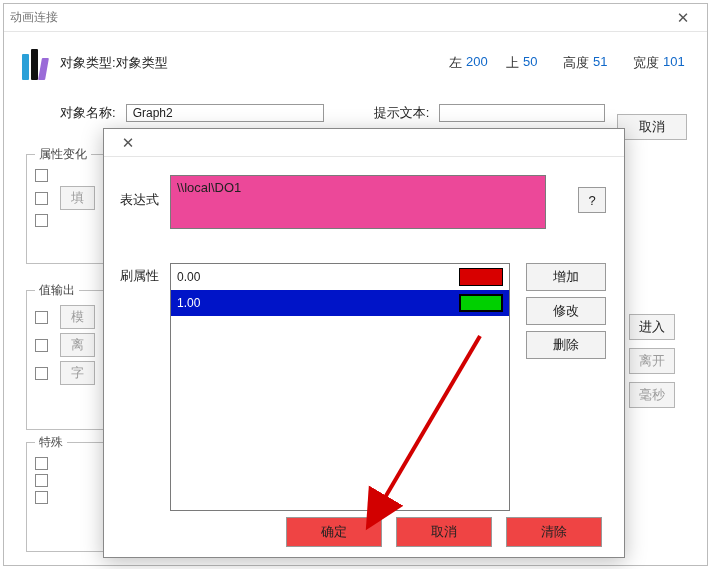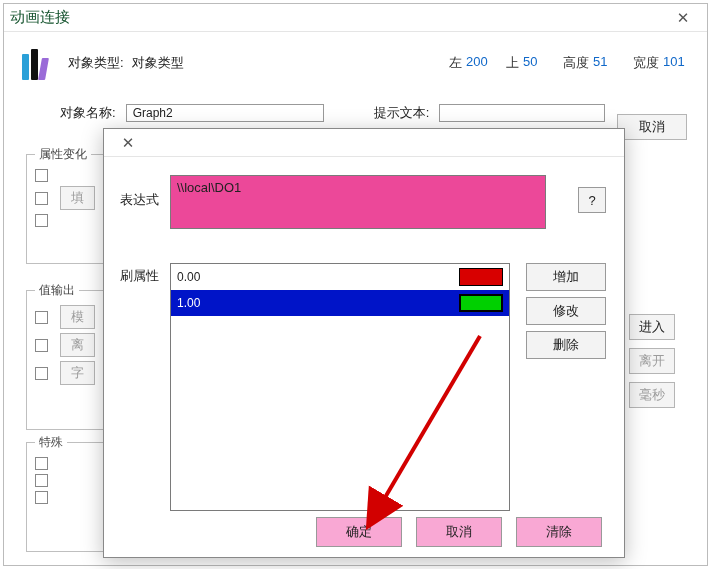--- a/index.html
+++ b/index.html
@@ -1,24 +1,24 @@
 <!DOCTYPE html>
 <html><head>
 <meta charset="utf-8">
 <style>
   *{box-sizing:border-box;margin:0;padding:0;font-family:"Microsoft YaHei","SimSun",sans-serif;font-size:13px;color:#222}
   body{background:#fff;width:711px;height:569px;position:relative;overflow:hidden}
   
   .win{position:absolute;background:#fff;border:1px solid #bbb}
   .titlebar{height:28px;display:flex;align-items:center;padding:0 6px;border-bottom:1px solid #e5e5e5}
-  .titlebar .title{flex:1;color:#14532d;font-size:15px}
+  .titlebar .title{flex:1;color:#737373;font-size:12px}
   .close-x{width:36px;height:28px;display:flex;align-items:center;justify-content:center;color:#555;font-size:15px}
   
   .content{padding:14px 18px 12px 18px;position:relative}
-  .hdr-row{display:flex;align-items:center;gap:8px;margin-bottom:10px}
+  .hdr-row{display:flex;align-items:center;gap:0;margin-bottom:10px}
   .icon-books{width:34px;height:34px;display:flex;gap:2px;align-items:flex-end;margin-right:4px}
   .icon-books span{display:block;width:7px;border-radius:1px}
   .b1{height:26px;background:#2aa0d8}
   .b2{height:31px;background:#111}
   .b3{height:22px;background:#9a6bd8;transform:skewX(-10deg)}
   .label{color:#222}
   .grow{flex:1}
   .posgrid{display:flex;gap:6px}
   .posgrid .k{color:#333}
   .posgrid .v{color:#1068c9;min-width:26px;text-align:left}
@@ -50,21 +50,21 @@
   .listrow{display:flex;align-items:center;height:26px;padding:0 6px}
   .listrow .val{flex:1;font-size:12px}
   .swatch{width:44px;height:18px;border:1px solid #000}
   .row0 .swatch{background:#d80000}
   .row1{background:#0014c8}
   .row1 .val{color:#fff}
   .row1 .swatch{background:#00d000;border:2px solid #000}
   .sidebtn{position:absolute;right:18px;width:80px;height:28px;border:1px solid #999;background:#f3f3f3;display:flex;align-items:center;justify-content:center}
   .sb1{top:106px}.sb2{top:140px}.sb3{top:174px}
   .okrow{position:absolute;left:0;right:0;bottom:10px;display:flex;gap:14px;justify-content:flex-end;padding-right:22px}
-  .okrow button{width:86px;height:30px;border:1px solid #999;background:#f9a8d4}
+  .okrow button{width:96px;height:30px;border:1px solid #999;background:#ef4444}
   
   .arrow{position:absolute;left:360px;top:326px;pointer-events:none}
 </style>
 </head>
 <body>
 
 <div class="win" style="left:3px;top:3px;width:705px;height:563px">
   <div class="titlebar">
     <span class="title">动画连接</span>
     <div class="close-x">✕</div>

